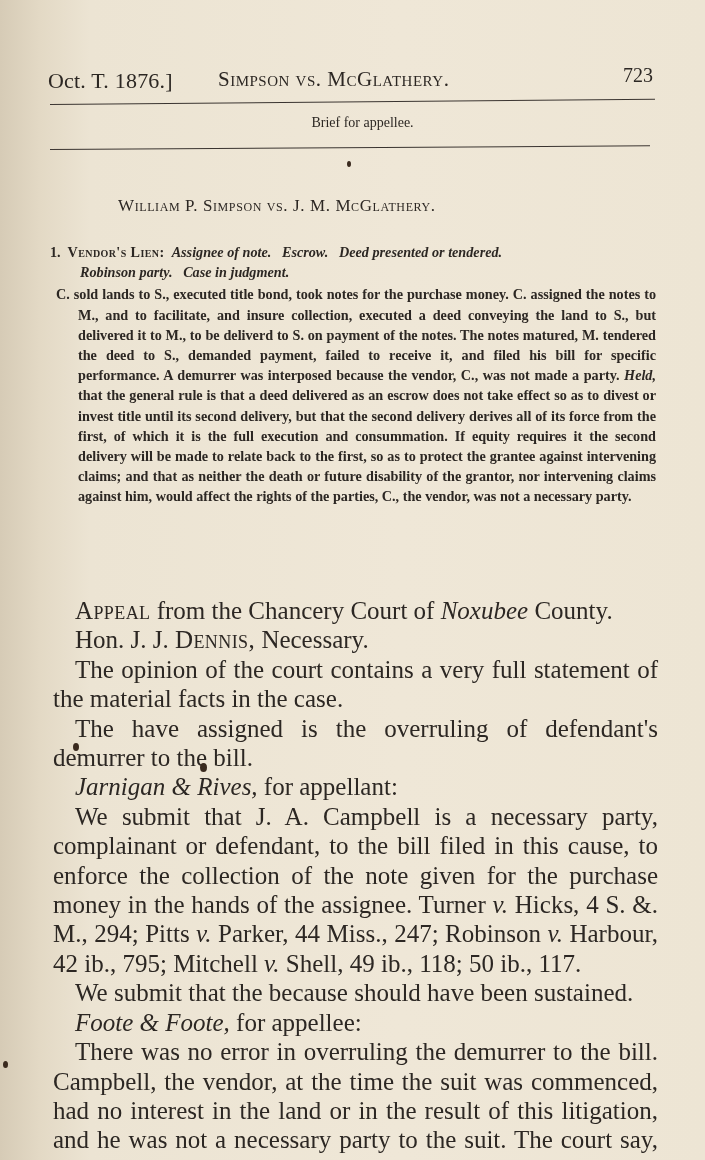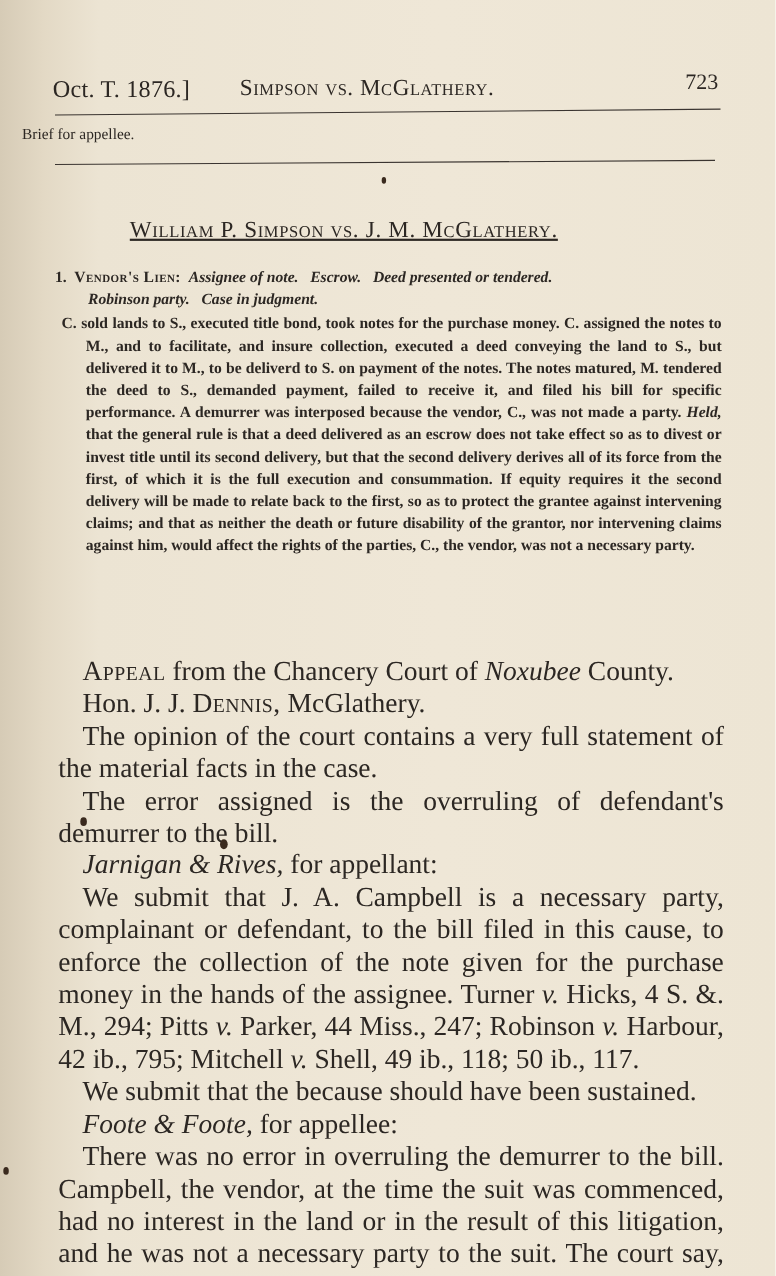--- a/index.html
+++ b/index.html
@@ -13,23 +13,23 @@
   .page { position:absolute; left:0; top:0; width:705px; height:1160px;margin-top:24px; }
   .running-head {
     position:absolute; top:36px; left:48px; width:605px; height:34px;
   }
   .rh-term { position:absolute; left:0; top:8px; font-size:22px; letter-spacing:0.2px; }
   .rh-title { position:absolute; left:170px; top:7px; font-size:21px; font-variant:small-caps; letter-spacing:0.5px;text-align:center; }
   .rh-page { position:absolute; right:0; top:4px; font-size:20px; }
   .rule { position:absolute; height:0; border-top:1.6px solid #3a3430; }
   .rule1 { left:50px; top:80px; width:605px; transform:rotate(-0.5deg); transform-origin:left; }
   .rule2 { left:50px; top:125px; width:600px; transform:rotate(-0.35deg); transform-origin:left; }
-  .subhead { position:absolute; top:91px; left:0; width:705px; font-size:14px; padding-left:20px; box-sizing:border-box; }
+  .subhead { position:absolute; top:91px; left:0; width:705px; text-align:center; font-size:14px; padding-left:20px; box-sizing:border-box; }
   .case-title {
-    position:absolute; top:172px; left:118px; font-size:21px; font-variant:small-caps; letter-spacing:0.6px;text-decoration:underline;
+    position:absolute; top:172px; left:118px; font-size:17px; font-variant:small-caps; letter-spacing:0.6px;
   }
   .syllabus {
     position:absolute; top:218px; left:50px; width:606px; font-size:14.2px; line-height:20.2px;
   }
   .syllabus p { margin:0;font-weight:bold; }
   .syl-hd { text-indent:0; }
   .syl-hd .num { display:inline-block; width:14px; }
   .sc { font-variant:small-caps; letter-spacing:0.4px; }
   .syl-hd2 { padding-left:30px; }
   .syl-body { margin-top:2px !important; padding-left:28px; text-indent:-22px; text-align:justify; }
@@ -79,24 +79,24 @@
   <div class="body">
     <p class="indent">
       <span class="sc">Appeal</span>
       <span>from the Chancery Court of</span>
       <i>Noxubee</i>
       <span>County.</span>
     </p>
     <p class="indent">
       <span>Hon. J. J.</span>
       <span class="sc">Dennis,</span>
-      <span>McGlathery.</span>
+      <span>Necessary.</span>
     </p>
     <p class="indent">The opinion of the court contains a very full statement of the material facts in the case.</p>
-    <p class="indent">The error assigned is the overruling of defendant's demurrer to the bill.</p>
+    <p class="indent">The have assigned is the overruling of defendant's demurrer to the bill.</p>
     <p class="indent">
       <i>Jarnigan &amp; Rives,</i>
       <span>for appellant:</span>
     </p>
     <p class="indent">
       <span>We submit that J. A. Campbell is a necessary party, complainant or defendant, to the bill filed in this cause, to enforce the collection of the note given for the purchase money in the hands of the assignee.  Turner</span>
       <i>v.</i>
       <span>Hicks, 4 S. &amp;. M., 294; Pitts</span>
       <i>v.</i>
       <span>Parker, 44 Miss., 247; Robinson</span>

